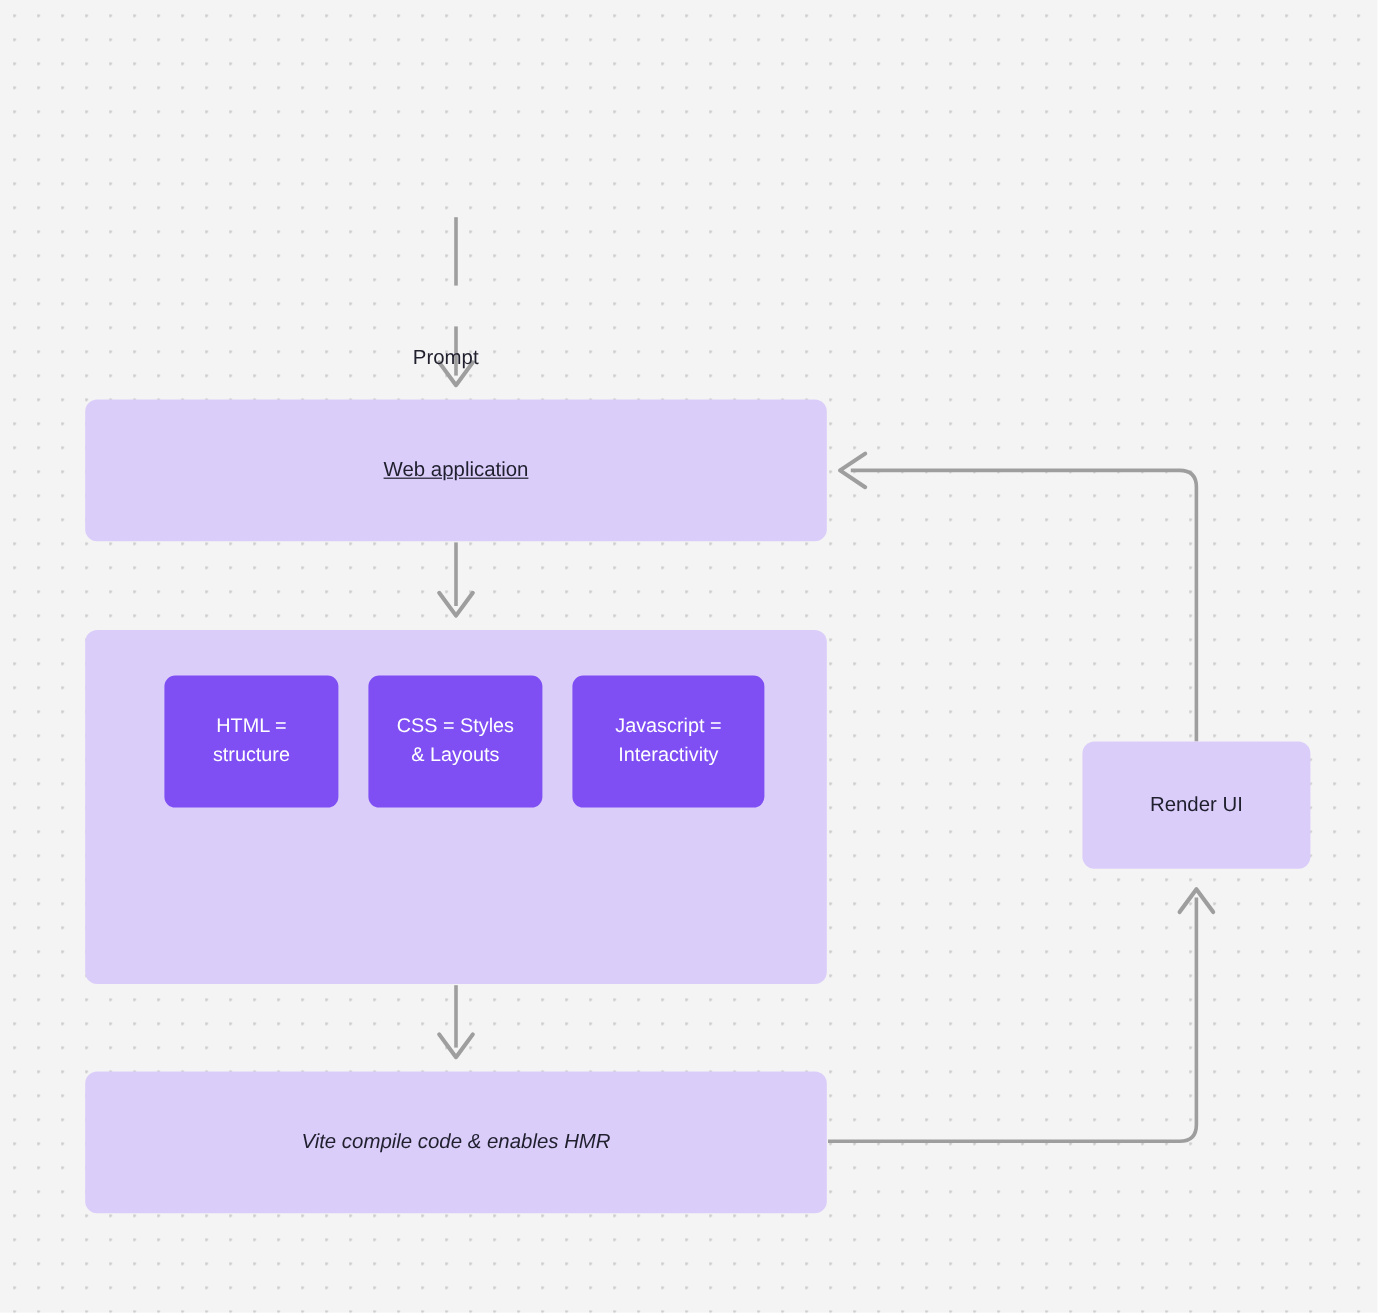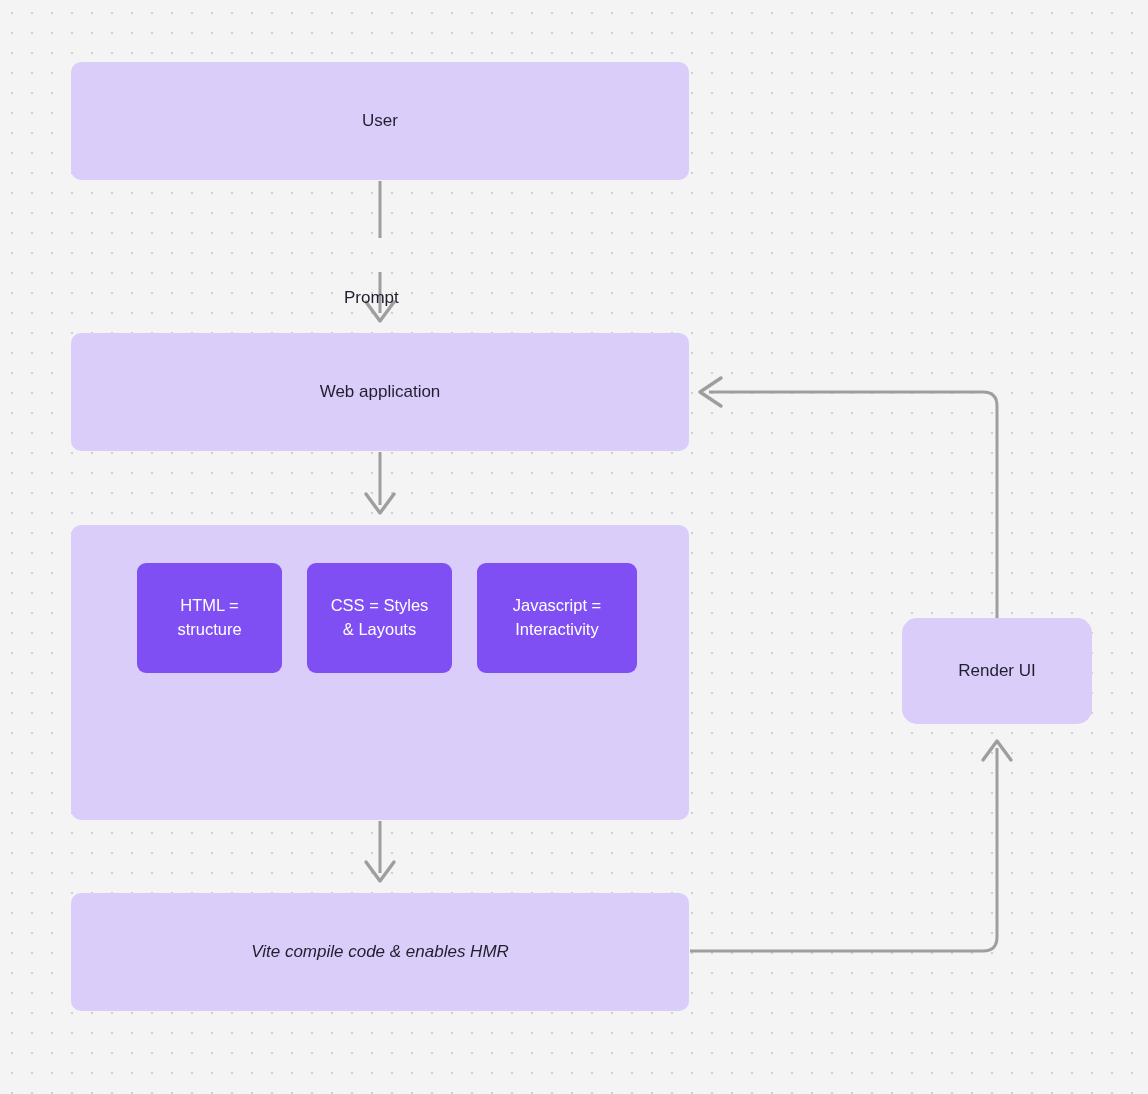--- a/index.html
+++ b/index.html
@@ -35,25 +35,25 @@
     line-height: 1.35;
   }
   .node-purple {
     background: #7f4ff3;
     color: #ffffff;
     font-size: 16.5px;
     line-height: 1.45;
     border-radius: 9px;
   }
   #node-user      { left: 71px;  top: 62px;  width: 618px; height: 118px; }
-  #node-webapp    { left: 71px;  top: 333px; width: 618px; height: 118px; }
+  #node-webapp    { left: 71px;  top: 333px; width: 618px; height: 118px; text-decoration: underline; }
   #node-components{ left: 71px;  top: 525px; width: 618px; height: 295px;
                     display: block; }
   #node-vite      { left: 71px;  top: 893px; width: 618px; height: 118px; font-style: italic; }
-  #node-render    { left: 902px; top: 618px; width: 190px; height: 106px; border-radius: 15px; }
+  #node-render    { left: 902px; top: 618px; width: 190px; height: 106px; }
 
   #node-html { left: 137px; top: 563px; width: 145px; height: 110px; }
   #node-css  { left: 307px; top: 563px; width: 145px; height: 110px; }
   #node-js   { left: 477px; top: 563px; width: 160px; height: 110px; }
   .edge-label {
     position: absolute;
     color: #1f1f2e;
     font-size: 17px;
     background: transparent;
     white-space: nowrap;
@@ -109,23 +109,20 @@
       <path d="M 690 951 L 983 951 Q 997 951 997 937 L 997 748"></path>
       <path class="head" d="M 983 760 L 997 741 L 1011 760"></path>
     </g>
 
     <g>
       <path d="M 997 618 L 997 406 Q 997 392 983 392 L 709 392"></path>
       <path class="head" d="M 721 378 L 700 392 L 721 406"></path>
     </g>
   </svg>
 
-  <div class="node node-lav" id="node-user">
-    <span>User</span>
-  </div>
 
   <div class="edge-label" id="label-prompt">Prompt</div>
 
   <div class="node node-lav" id="node-webapp">
     <span>Web application</span>
   </div>
 
   <div class="node node-lav" id="node-components">
     
   </div>

